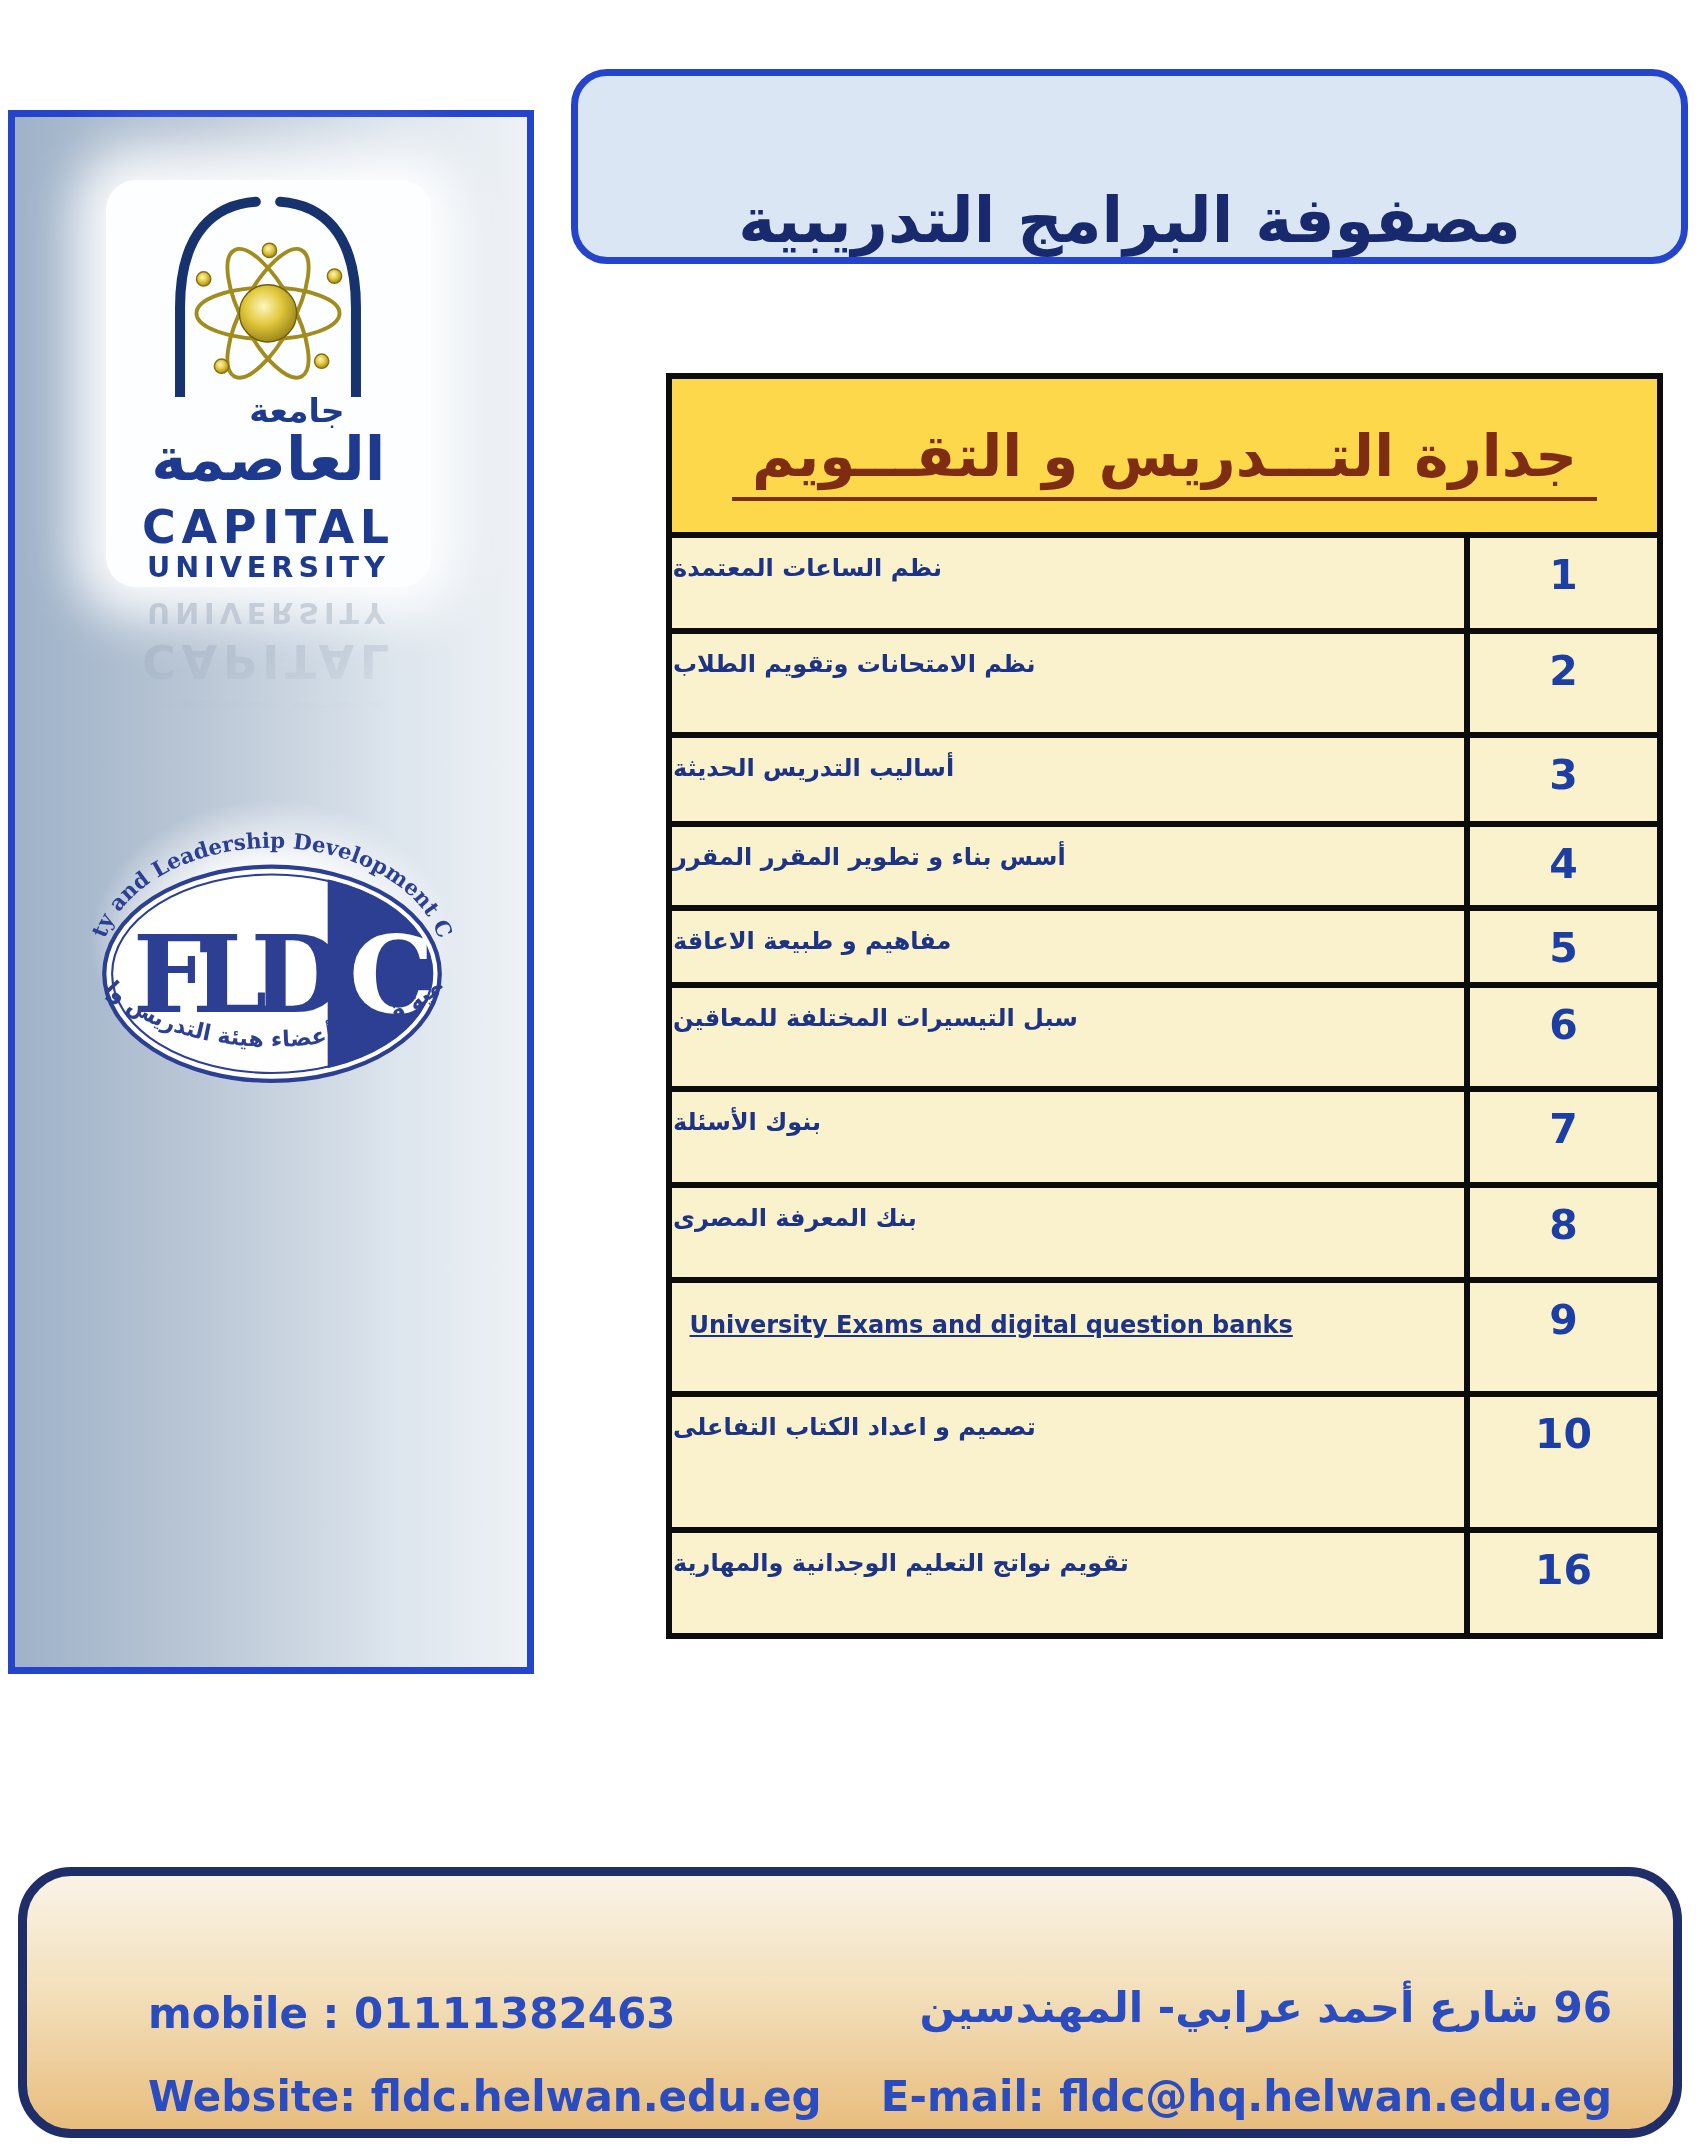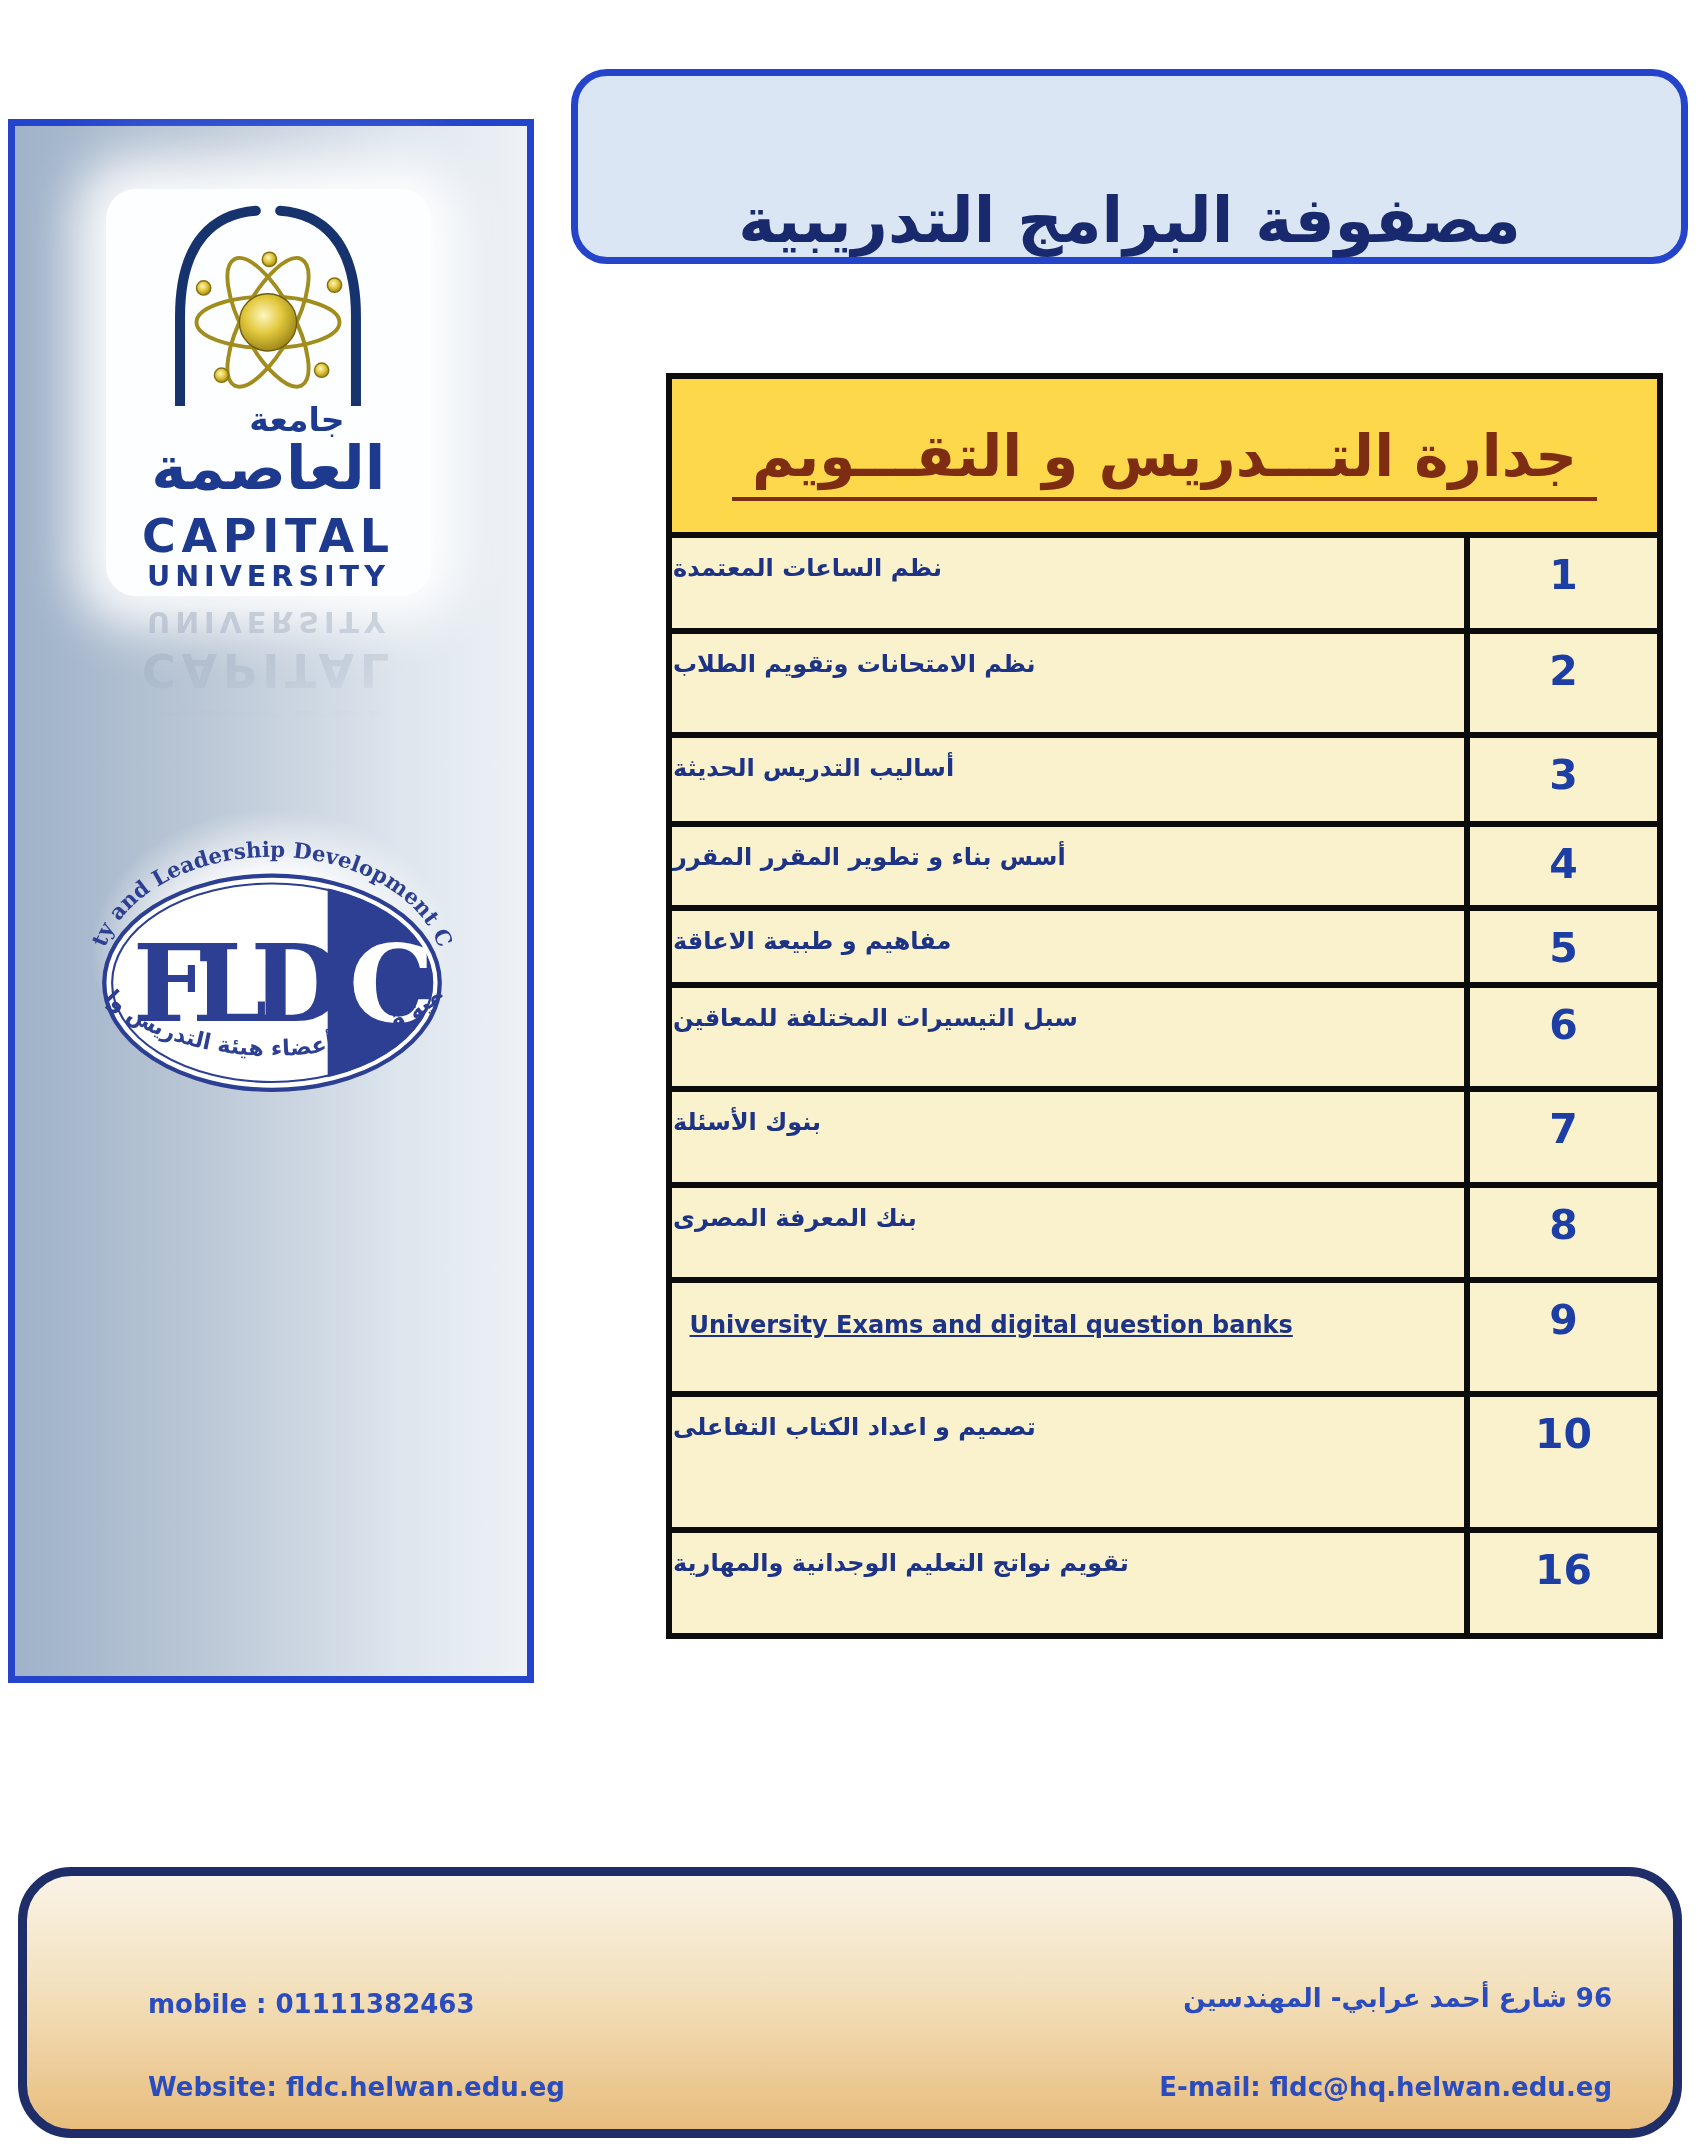--- a/index.html
+++ b/index.html
@@ -9,21 +9,21 @@
   
   .title-box{
     position:absolute;left:571px;top:69px;width:1117px;height:195px;
     background:#dbe6f5;border:7.9px solid #2444cb;border-radius:36px;
     display:flex;align-items:flex-end;justify-content:center;box-sizing:border-box;
   }
   .title-box .txt{font-size:63px;font-weight:800;color:#19296d;letter-spacing:0.7px;}
 
   
   .side-panel{
-    position:absolute;left:7.9px;top:119px;width:526px;height:1564px;box-sizing:border-box;
+    position:absolute;left:7.9px;top:110px;width:526px;height:1564px;box-sizing:border-box;
     border:7.9px solid #2444cb;
     background:linear-gradient(to right,#9fb2c9 0%,#b9c6d5 35%,#dde5ed 75%,#eef2f6 100%);
   }
 
   
   .uni-card{
     position:absolute;left:91px;top:63px;width:325px;height:407px;
     background:#fdfeff;border-radius:30px;
     box-shadow:0 0 50px 32px rgba(255,255,255,0.9);
   }
@@ -79,21 +79,21 @@
 
   
   .footer{
     position:absolute;left:18px;top:1867px;width:1664px;height:271px;box-sizing:border-box;
     border:9.3px solid #1f2e69;border-radius:53px;
     background:linear-gradient(to bottom,#faf3e6 0%,#f3e0bc 45%,#e8bd7e 100%);
   }
   .f-title{position:absolute;top:18.6px;right:286px;direction:rtl;
     font-size:37px;font-weight:800;color:#2a4cbe;}
   .f-title span{border-bottom:3.6px solid #2a4cbe;padding:0 4.3px 8.6px 28.6px;}
-  .f-line{font-size:26px;font-weight:700;color:#2a4cbe;}
+  .f-line{font-size:42px;font-weight:700;color:#2a4cbe;}
   .f-mobile{position:absolute;top:113px;left:121px;}
   .f-website{position:absolute;top:196px;left:121px;}
   .f-address{position:absolute;top:107px;right:61px;direction:rtl;}
   .f-email{position:absolute;top:196px;right:61px;}
 </style>
 </head>
 <body>
 
 <div class="page">
 

